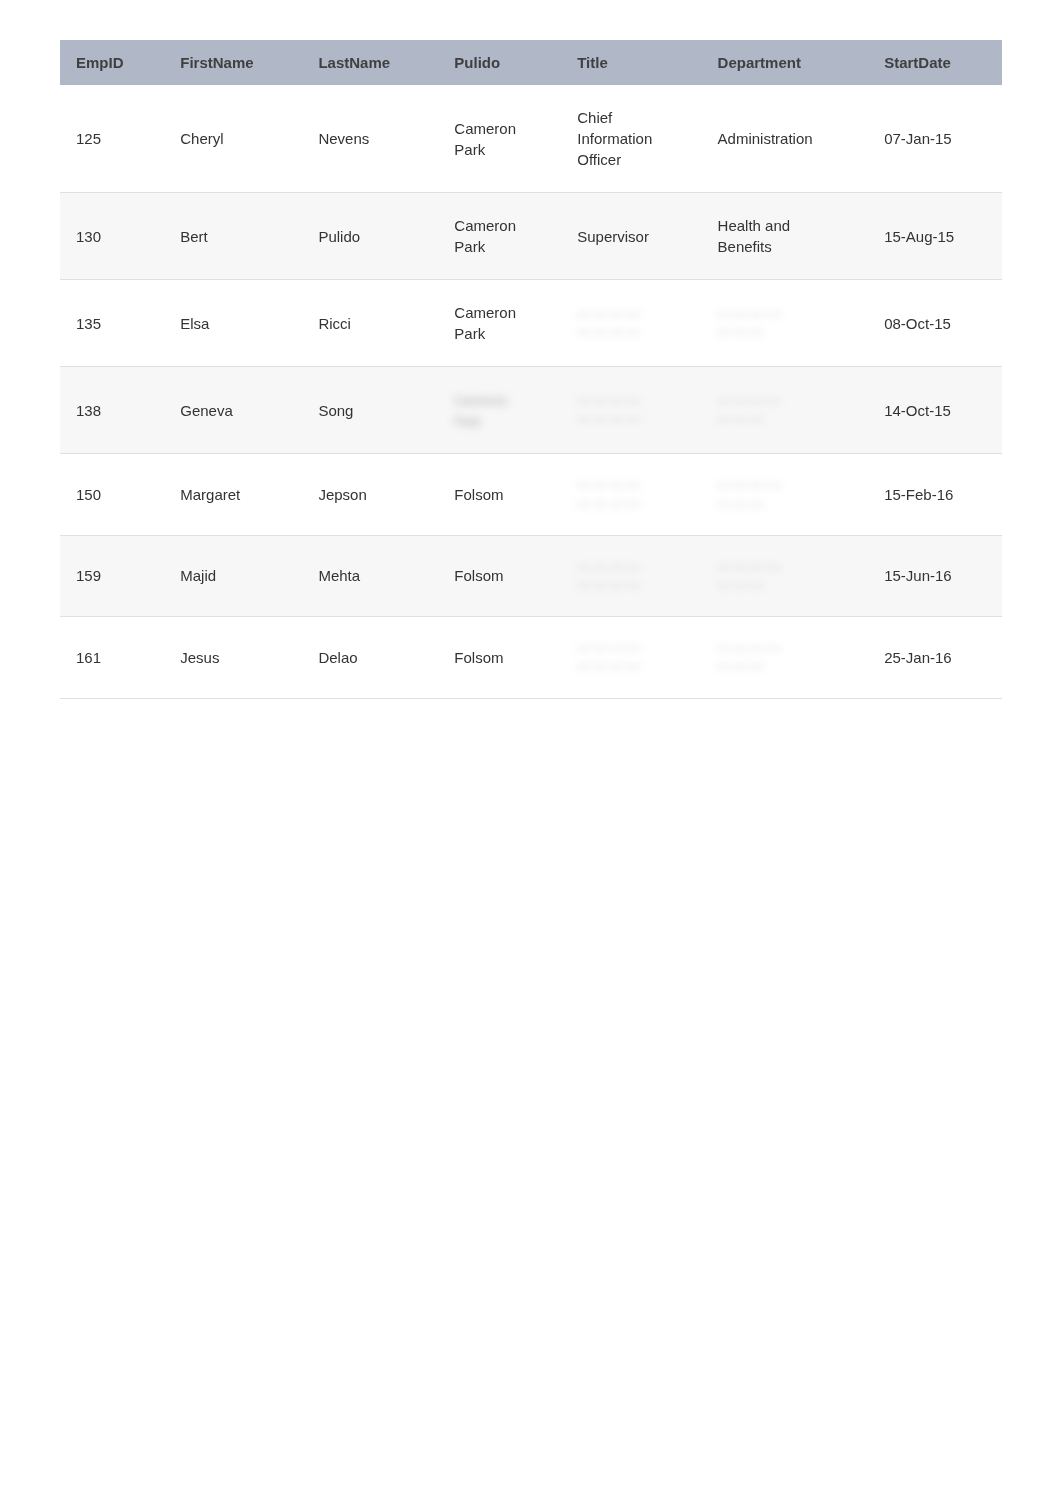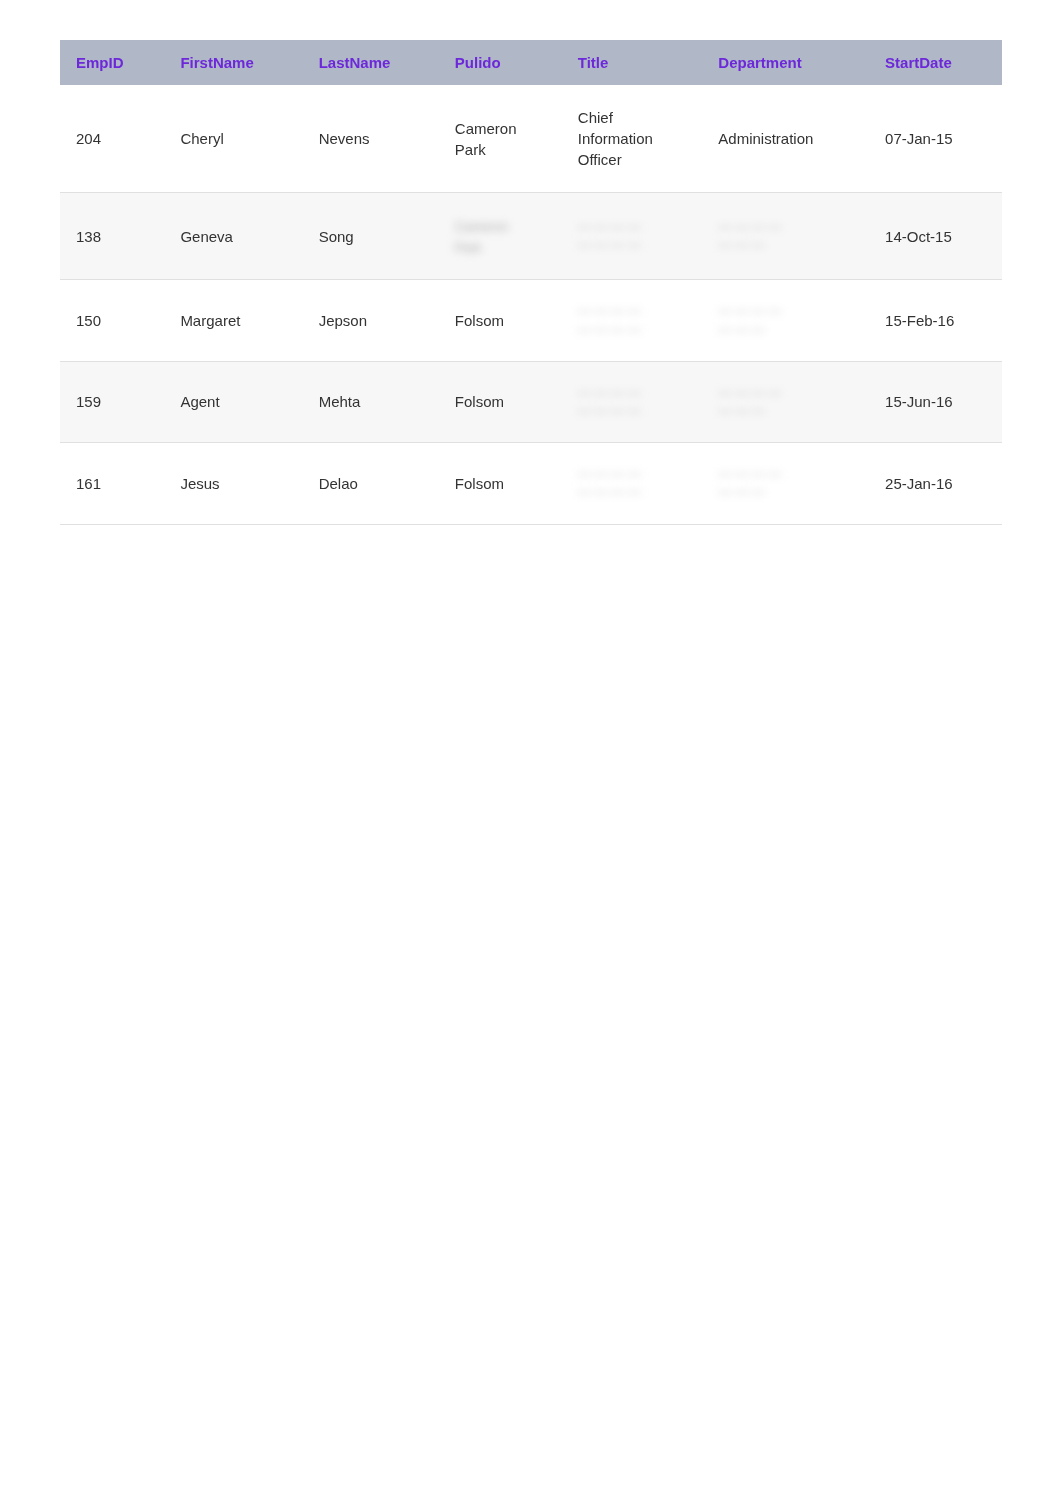--- a/index.html
+++ b/index.html
@@ -28,21 +28,21 @@
 
     thead tr {
       background-color: #b0b8c8;
     }
 
     thead th {
       padding: 14px 16px;
       text-align: left;
       font-weight: 600;
       font-size: 15px;
-      color: #6d28d9;
+      color: #404040;
     }
 
     tbody tr {
       border-bottom: 1px solid #e0e0e0;
     }
 
     tbody tr:nth-child(even) {
       background-color: #f7f7f7;
     }
 
@@ -72,27 +72,49 @@
         <th>FirstName</th>
         <th>LastName</th>
         <th>Pulido</th>
         <th>Title</th>
         <th>Department</th>
         <th>StartDate</th>
       </tr>
     </thead>
     <tbody id="table-body">
         <tr>
-          <td>204</td>
+          <td>125</td>
           <td>Cheryl</td>
           <td>Nevens</td>
           <td>Cameron<br>Park</td>
           <td>Chief<br>Information<br>Officer</td>
           <td>Administration</td>
           <td>07-Jan-15</td>
+        </tr>
+        <tr>
+          <td>130</td>
+          <td>Bert</td>
+          <td>Pulido</td>
+          <td>Cameron<br>Park</td>
+          <td>Supervisor</td>
+          <td>Health and<br>Benefits</td>
+          <td>15-Aug-15</td>
+        </tr>
+        <tr>
+          <td>135</td>
+          <td>Elsa</td>
+          <td>Ricci</td>
+          <td>Cameron<br>Park</td>
+          <td>
+            <span style="filter:blur(4px);color:#aaa;display:block;font-size:13px;">— — — —<br>— — — —</span>
+          </td>
+          <td>
+            <span style="filter:blur(4px);color:#aaa;display:block;font-size:13px;">— — — —<br>— — —</span>
+          </td>
+          <td>08-Oct-15</td>
         </tr>
         <tr>
           <td>138</td>
           <td>Geneva</td>
           <td>Song</td>
           <td><span class="blur-text" style="filter:blur(4px);color:#aaa;">Cameron<br>Park</span></td>
           <td>
             <span style="filter:blur(4px);color:#aaa;display:block;font-size:13px;">— — — —<br>— — — —</span>
           </td>
           <td>
@@ -108,21 +130,21 @@
           <td>
             <span style="filter:blur(4px);color:#aaa;display:block;font-size:13px;">— — — —<br>— — — —</span>
           </td>
           <td>
             <span style="filter:blur(4px);color:#aaa;display:block;font-size:13px;">— — — —<br>— — —</span>
           </td>
           <td>15-Feb-16</td>
         </tr>
         <tr>
           <td>159</td>
-          <td>Agent</td>
+          <td>Majid</td>
           <td>Mehta</td>
           <td>Folsom</td>
           <td>
             <span style="filter:blur(4px);color:#aaa;display:block;font-size:13px;">— — — —<br>— — — —</span>
           </td>
           <td>
             <span style="filter:blur(4px);color:#aaa;display:block;font-size:13px;">— — — —<br>— — —</span>
           </td>
           <td>15-Jun-16</td>
         </tr>

